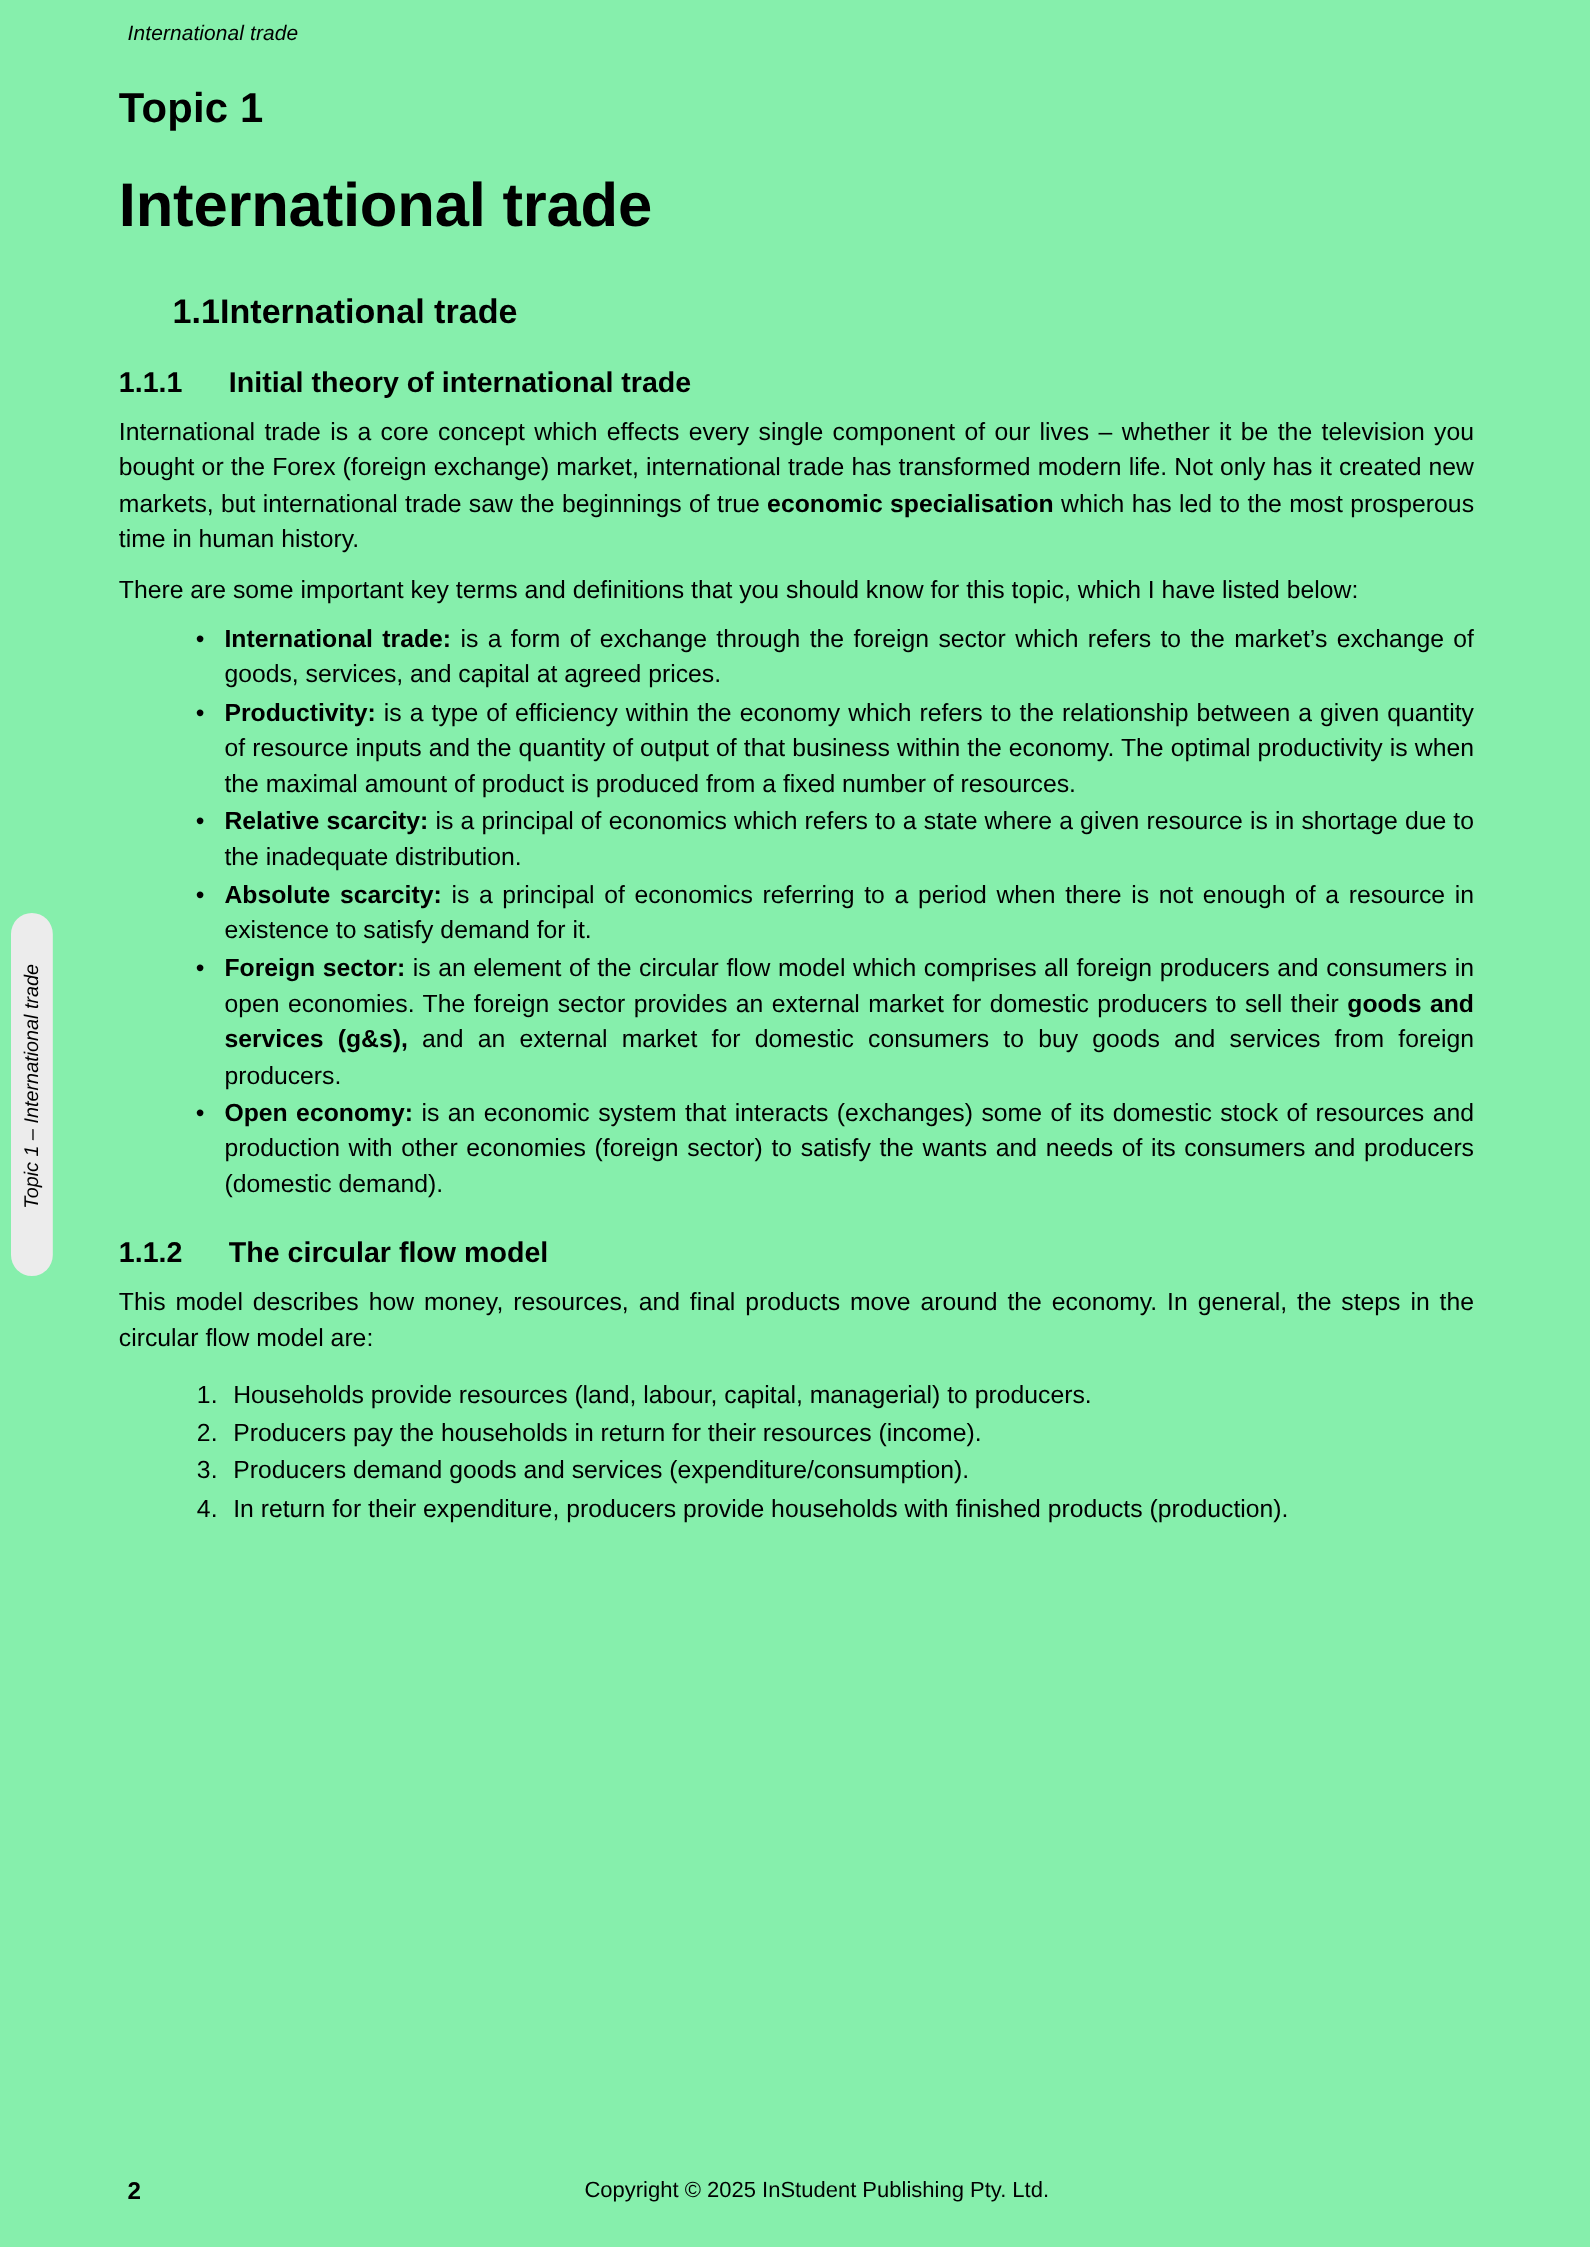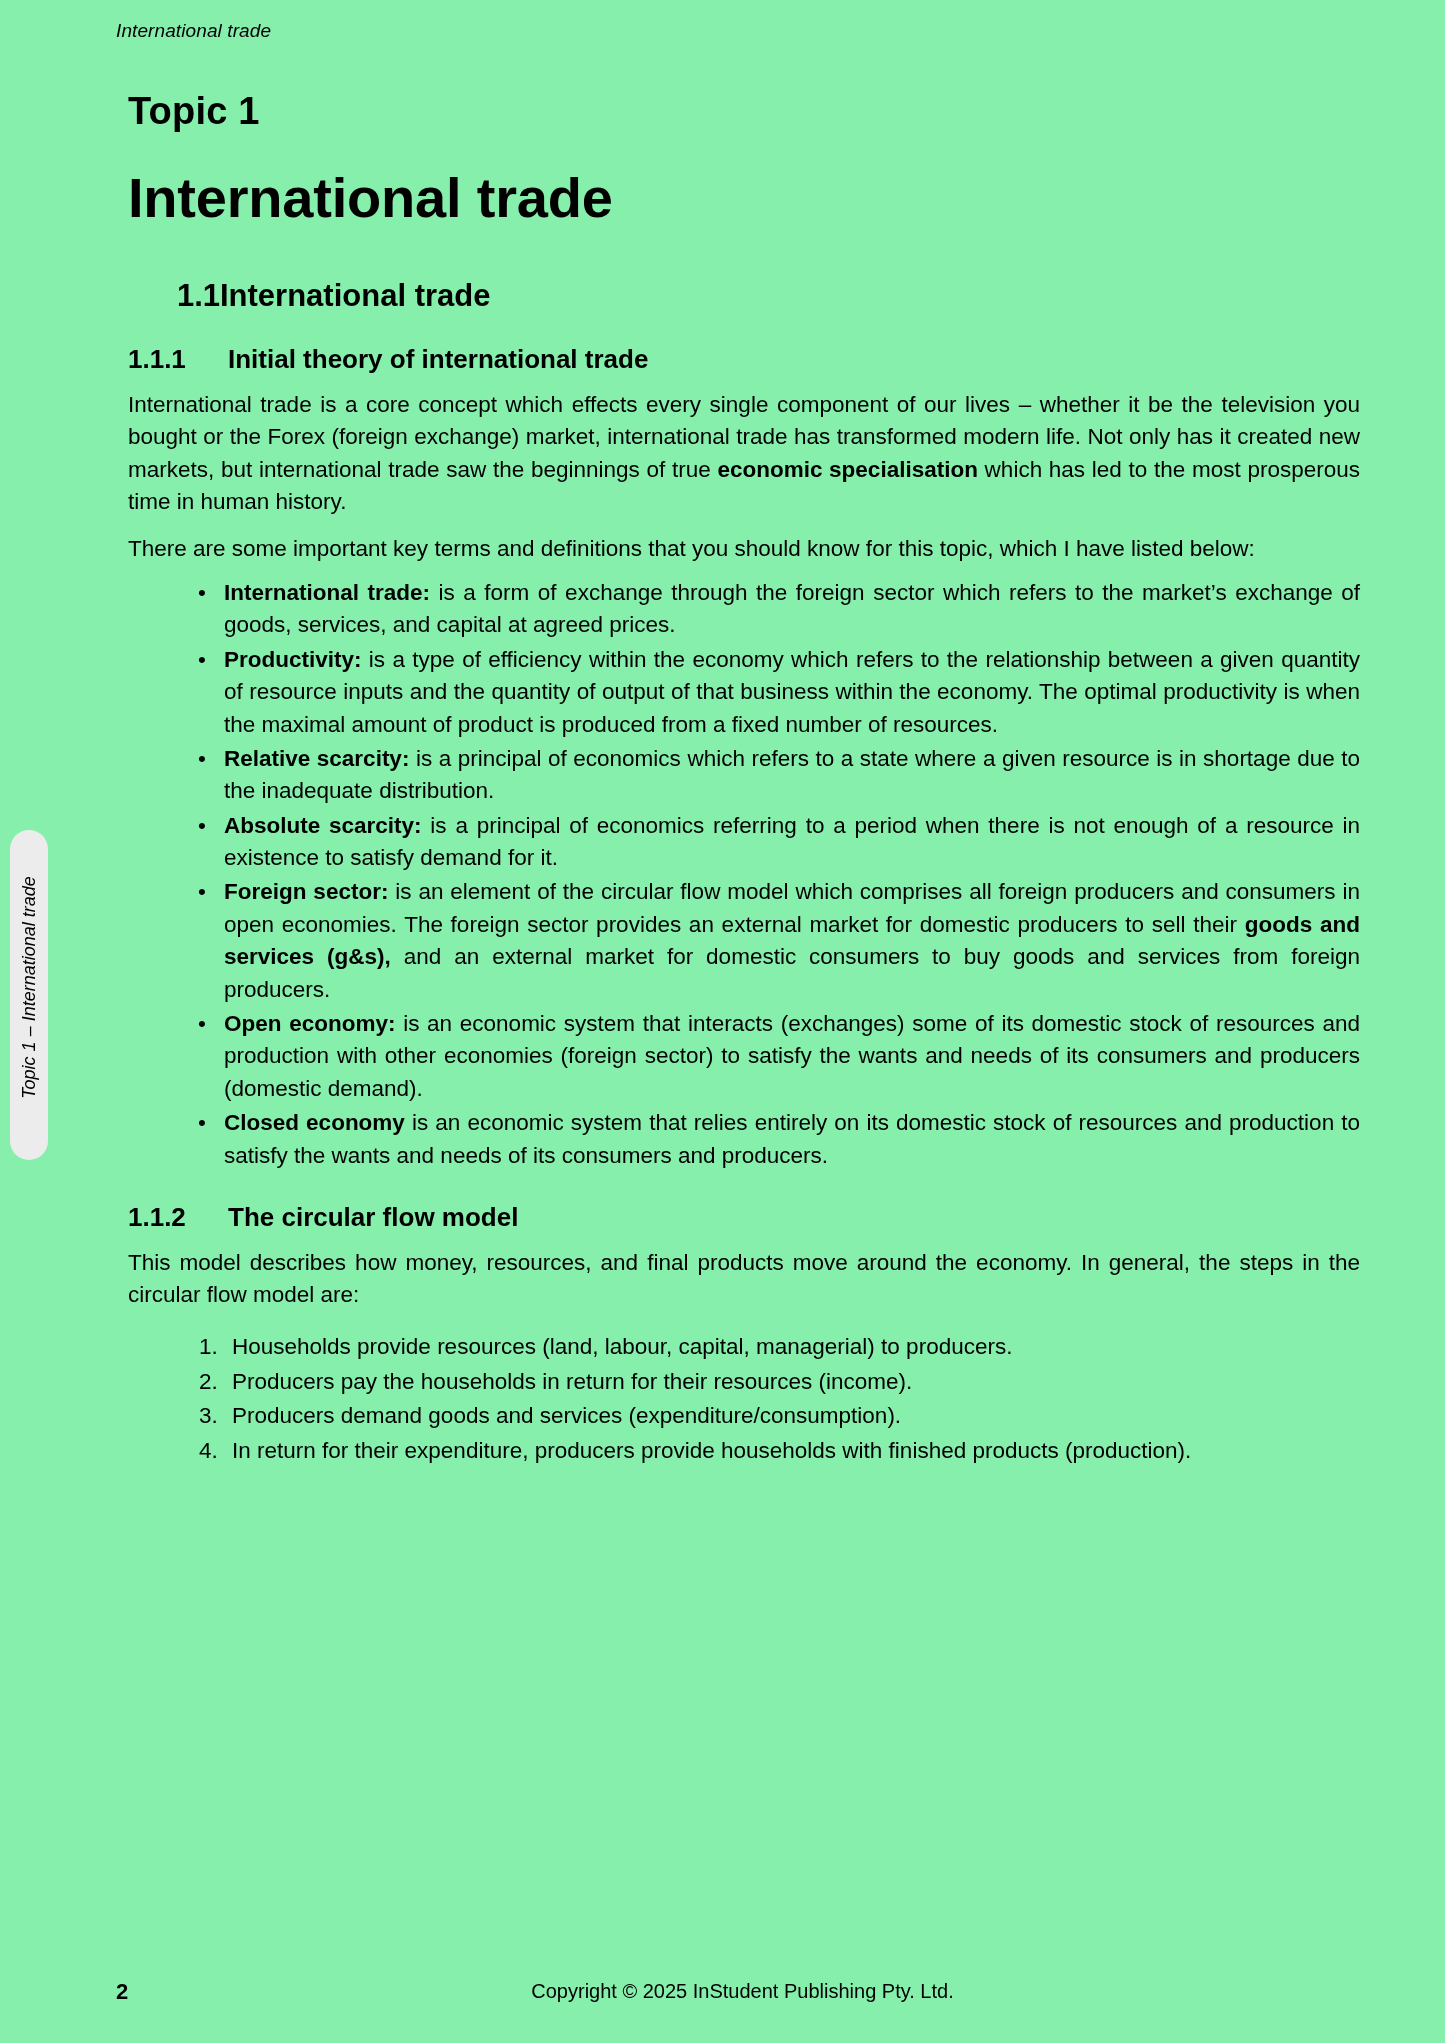--- a/index.html
+++ b/index.html
@@ -43,23 +43,22 @@
     width: 330px;
     text-align: center;
     transform: rotate(-90deg);
     font-size: 18px;
     font-style: italic;
     white-space: nowrap;
   }
   .content {
     position: absolute;
     left: 108px;
-    top: 90px;
+    top: 78px;
     width: 1232px;
-    margin-left: 20px;
   }
   h1.topic-num {
     font-size: 38px;
     font-weight: bold;
     margin: 0 0 0 0;
     letter-spacing: 0.2px;
   }
   h1.topic-title {
     font-size: 56px;
     font-weight: bold;
@@ -166,21 +165,20 @@
 
     <p class="body">There are some important key terms and definitions that you should know for this topic, which I have listed below:</p>
 
     <ul class="bullets">
       <li><b>International trade:</b><span> is a form of exchange through the foreign sector which refers to the market’s exchange of goods, services, and capital at agreed prices.</span></li>
       <li><b>Productivity:</b><span> is a type of efficiency within the economy which refers to the relationship between a given quantity of resource inputs and the quantity of output of that business within the economy. The optimal productivity is when the maximal amount of product is produced from a fixed number of resources.</span></li>
       <li><b>Relative scarcity:</b><span> is a principal of economics which refers to a state where a given resource is in shortage due to the inadequate distribution.</span></li>
       <li><b>Absolute scarcity:</b><span> is a principal of economics referring to a period when there is not enough of a resource in existence to satisfy demand for it.</span></li>
       <li><b>Foreign sector:</b><span> is an element of the circular flow model which comprises all foreign producers and consumers in open economies. The foreign sector provides an external market for domestic producers to sell their </span><b>goods and services (g&amp;s),</b><span> and an external market for domestic consumers to buy goods and services from foreign producers.</span></li>
       <li><b>Open economy:</b><span> is an economic system that interacts (exchanges) some of its domestic stock of resources and production with other economies (foreign sector) to satisfy the wants and needs of its consumers and producers (domestic demand).</span></li>
-      <li><b>Closed economy</b><span> is an economic system that relies entirely on its domestic stock of resources and production to satisfy the wants and needs of its consumers and producers.</span></li>
     </ul>
 
     <h3 class="subsection">
       <span class="num">1.1.2</span><span>The circular flow model</span>
     </h3>
 
     <p class="body">This model describes how money, resources, and final products move around the economy. In general, the steps in the circular flow model are:</p>
 
     <ol class="steps">
       <li>Households provide resources (land, labour, capital, managerial) to producers.</li>

